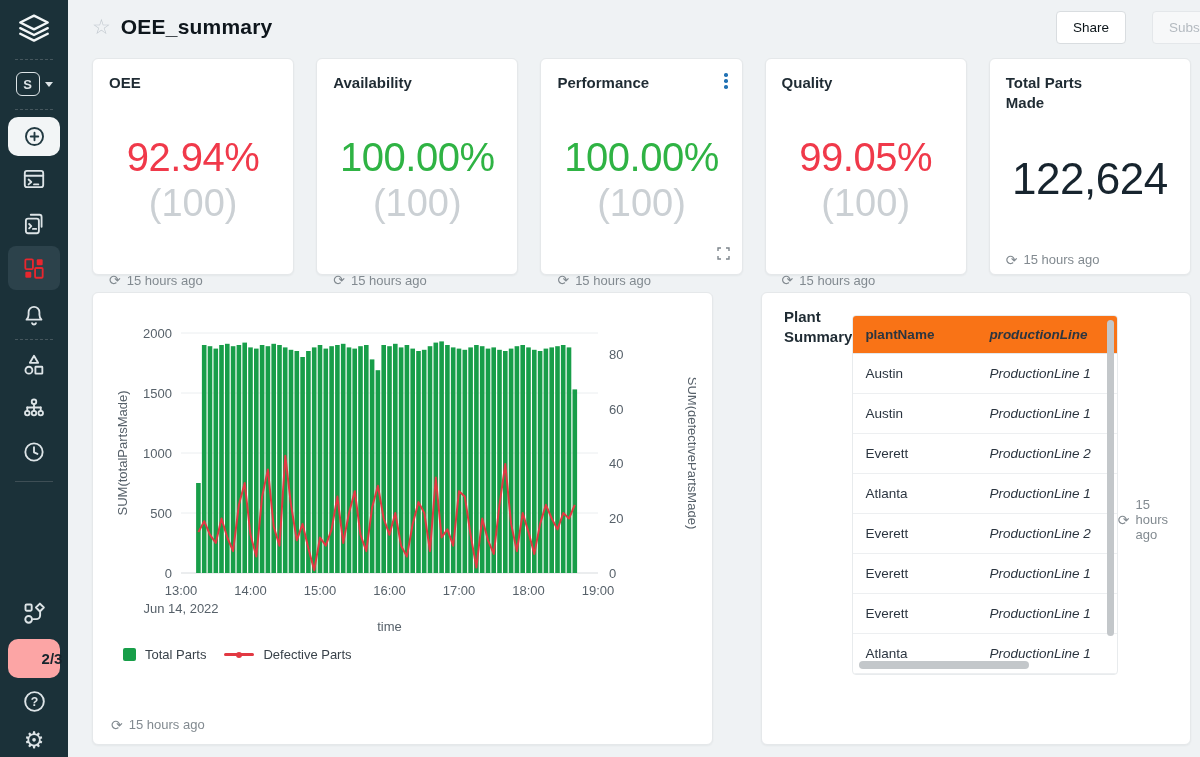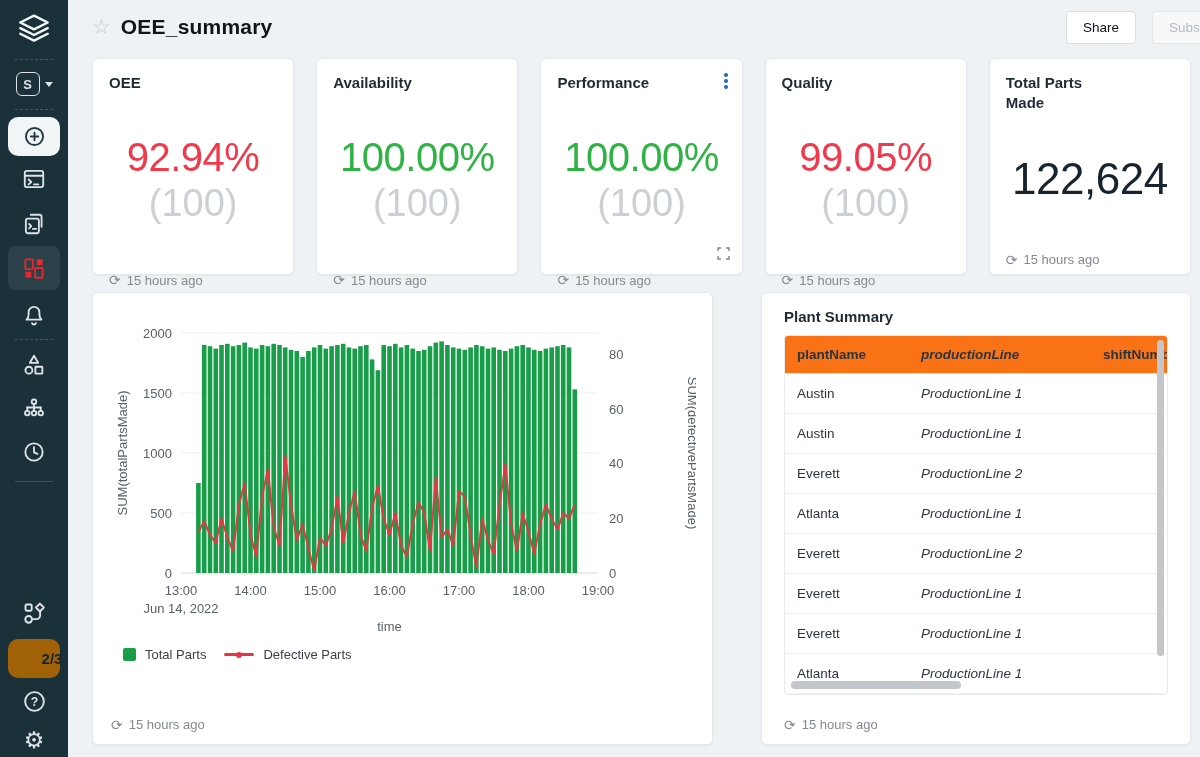--- a/index.html
+++ b/index.html
@@ -25,30 +25,30 @@
            display:flex; align-items:center; justify-content:center;
            color:#dde4e7; font-size:13px; font-weight:700; }
   .s-caret { width:0; height:0; border-left:4px solid transparent; border-right:4px solid transparent;
              border-top:5px solid #dde4e7; margin-left:5px; }
   .create-btn { width:52px; height:39px; background:#f2f5f6; border-radius:10px;
                 display:flex; align-items:center; justify-content:center; cursor:pointer; }
   .create-btn .sicon * { stroke:#223a42; stroke-width:1.8; }
   .active-tile { width:52px; height:44px; background:#2c424b; border-radius:8px;
                  display:flex; align-items:center; justify-content:center; }
   .active-tile .sicon * { stroke:#e8262e; }
-  .page-badge { width:52px; height:39px; background:#a16207; border-radius:10px;
+  .page-badge { width:52px; height:39px; background:#fca5a5; border-radius:10px;
                 display:flex; align-items:center; justify-content:center;
                 color:#16242c; font-size:15px; font-weight:700; cursor:pointer;padding-left:36px; }
   .gear-glyph { color:#dde4e7; font-size:23px; line-height:24px; }
   
   .main { margin-left:68px; padding:8px 0 0 24px; width:1132px; }
   .hdr { display:flex; align-items:center; height:38px; margin-bottom:12px; width:1108px; }
   .star { font-size:21px; color:#c3cad0; margin-right:10px; cursor:pointer; }
   .page-title { font-size:21px; font-weight:700; color:#0e161c; letter-spacing:.2px; }
-  .hdr-buttons { margin-left:auto; display:flex; gap:16px; }
+  .hdr-buttons { margin-left:auto; display:flex; gap:26px; }
   .btn { height:33px; padding:0 16px; border-radius:4px; font-size:13.5px; font-weight:500;
          display:flex; align-items:center; cursor:pointer; font-family:inherit; }
   .btn-share { background:#fff; border:1px solid #d9dde0; color:#0b1419; }
   .btn-subscribe { background:#f7f8f9; border:1px solid #e4e7ea; color:#b4bac0; margin-right:-46px; }
   
   .card { background:#fff; border:1px solid #e5e8ea; border-radius:6px;
           box-shadow:0 1px 2px rgba(22,33,44,.05); }
   .kpi-grid { display:grid; grid-template-columns:repeat(5,1fr); gap:22px; width:1099px; }
   .kpi-card { height:217px; padding:14px 16px 12px; display:flex; flex-direction:column; position:relative;gap:48px; }
   .card-title { font-size:15px; font-weight:600; color:#1f2b33; line-height:1.3; }
@@ -69,21 +69,21 @@
   .chart-wrap { margin-top:14px; }
   .chart-wrap text { font-family:"Liberation Sans",sans-serif; }
   .legend { display:flex; align-items:center; gap:4px; margin:8px 0 0 12px; font-size:13px; color:#39424a; }
   .legend-item { display:flex; align-items:center; gap:9px; cursor:pointer; }
   .legend-item + .legend-item { margin-left:14px; }
   .legend-swatch { width:13px; height:13px; border-radius:2px; }
   .legend-line { width:30px; height:3px; border-radius:2px; position:relative; }
   .legend-line::after { content:""; position:absolute; left:12px; top:-1.5px; width:6px; height:6px; border-radius:50%; background:inherit; }
   .flex-spacer { flex:1; }
   
-  .plant-card { height:453px; padding:14px 22px 12px; display:flex; flex-direction:column; }
+  .plant-card { height:453px; padding:14px 22px 12px; display:flex; flex-direction:row; }
   .table-wrap { position:relative; margin-top:8px; height:360px; overflow:hidden;
                 border:1px solid #e8ebed; border-radius:4px; background:#fff; }
   table { border-collapse:collapse; width:100%; font-size:13.5px; color:#2b3540; table-layout:fixed; }
   thead th { background:#f97316; text-align:left; font-weight:600; padding:11px 12px;
              border-bottom:1px solid #e4e7e9; white-space:nowrap; overflow:hidden; }
   th.c1, td.c1 { width:124px; }
   th.c2, td.c2 { width:182px;font-style:italic; }
   tbody td { padding:12px 12px; border-bottom:1px solid #edeff1; white-space:nowrap; overflow:hidden; }
   .vscroll { position:absolute; top:4px; right:3px; width:7px; height:316px; background:#c3c7ca; border-radius:4px; cursor:pointer; }
   .hscroll { position:absolute; bottom:5px; left:6px; width:170px; height:8px; background:#c3c7ca; border-radius:4px; cursor:pointer; }

